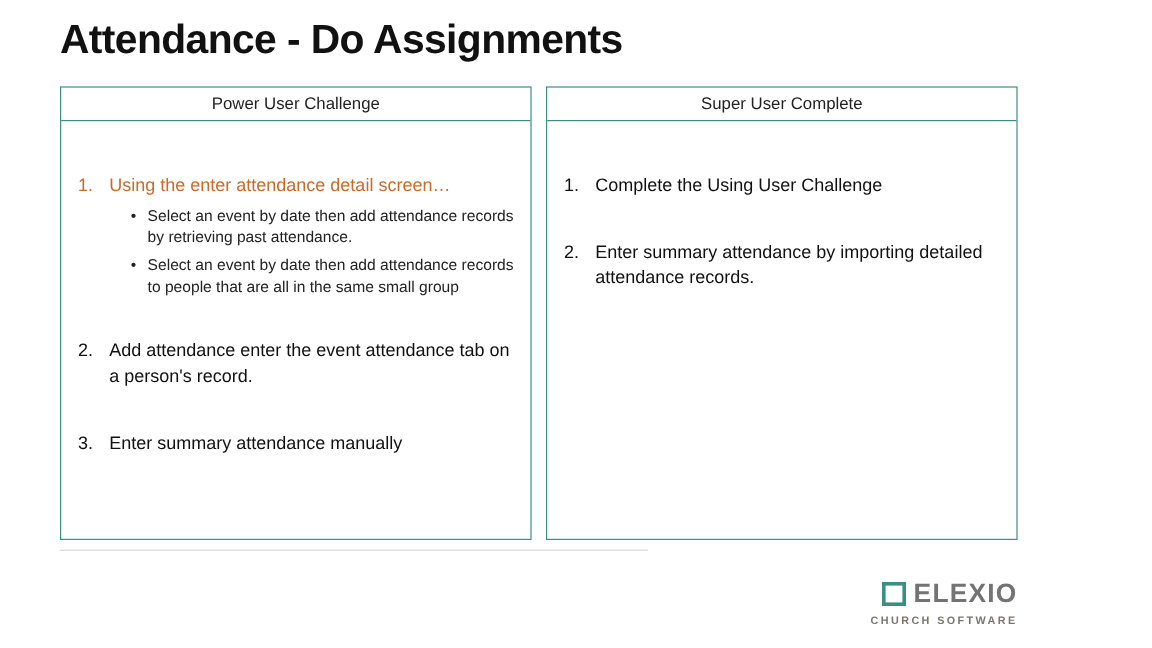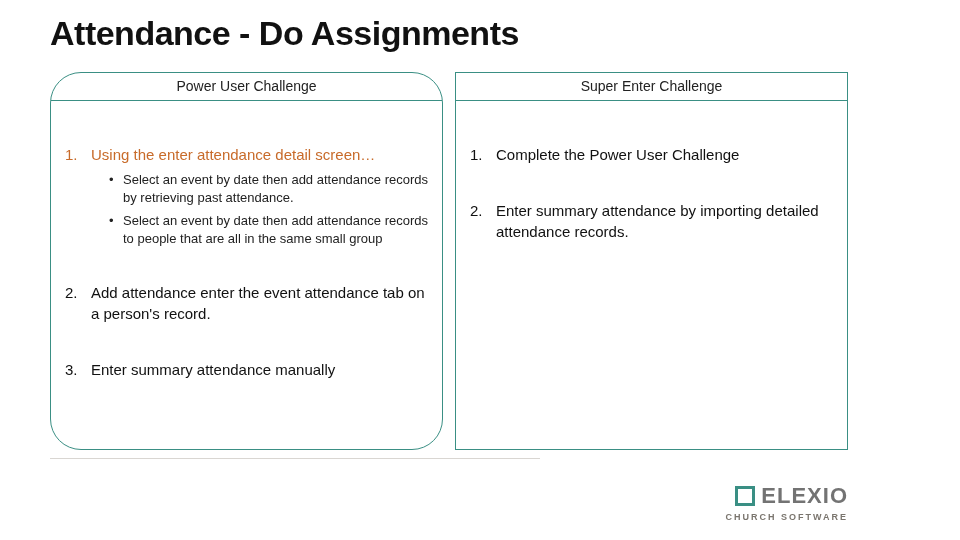--- a/index.html
+++ b/index.html
@@ -2,21 +2,21 @@
 <html><head>
 <meta charset="utf-8">
 <style>
   * { box-sizing: border-box; margin: 0; padding: 0; }
   html, body { width: 960px; height: 540px; background: #fff; font-family: Arial, Helvetica, sans-serif; color: #111; }
   .slide { position: relative; width: 884px; height: 540px; }
   .title { position: absolute; left: 50px; top: 14px; font-size: 34px; font-weight: 700; letter-spacing: -0.5px; }
   .rule { position: absolute; left: 50px; top: 458px; width: 490px; height: 0; border-top: 1px solid #d9d6d2; }
   .cols { position: absolute; left: 50px; top: 72px; right: 36px; display: flex; gap: 12px; }
   .col { border: 1px solid #3a8f84; display: flex; flex-direction: column; }
-  .col.left { flex: 1 1 50%; border-radius: 31px; }
+  .col.left { flex: 1 1 50%; }
   .col.right { flex: 1 1 50%; }
   .col-head { border-bottom: 1px solid #3a8f84; text-align: center; padding: 5px 0 6px; font-size: 14px; font-weight: 400; color: #222; }
   .col-body { padding: 8px 14px 14px 14px; min-height: 348px; }
   ol.main { list-style: none; counter-reset: mainc; }
   ol.main > li { counter-increment: mainc; position: relative; padding-left: 26px; margin-bottom: 10px; font-size: 15px; line-height: 1.35; margin-top: 36px; }
   ol.main > li::before { content: counter(mainc) "."; position: absolute; left: 0; top: 0; font-size: 15px; }
   ol.main > li.power-first::before { color: #c86b2a; font-weight: 400; }
   ol.main > li .item-text { display: inline; }
   ol.main > li.power-first .item-text { color: #c86b2a; }
   ul.sub { list-style: none; margin: 6px 0 8px 18px; }
@@ -51,25 +51,25 @@
             <span class="item-text">Add attendance enter the event attendance tab on a person's record.</span>
           </li>
           <li>
             <span class="item-text">Enter summary attendance manually</span>
           </li>
         </ol>
       </div>
     </div>
 
     <div class="col right">
-      <div class="col-head">Super Enter Challenge</div>
+      <div class="col-head">Super User Complete</div>
       <div class="col-body">
         <ol class="main">
           <li>
-            <span class="item-text">Complete the Power User Challenge</span>
+            <span class="item-text">Complete the Using User Challenge</span>
           </li>
           <li>
             <span class="item-text">Enter summary attendance by importing detailed attendance records.</span>
           </li>
         </ol>
       </div>
     </div>
 
   </div>
 

